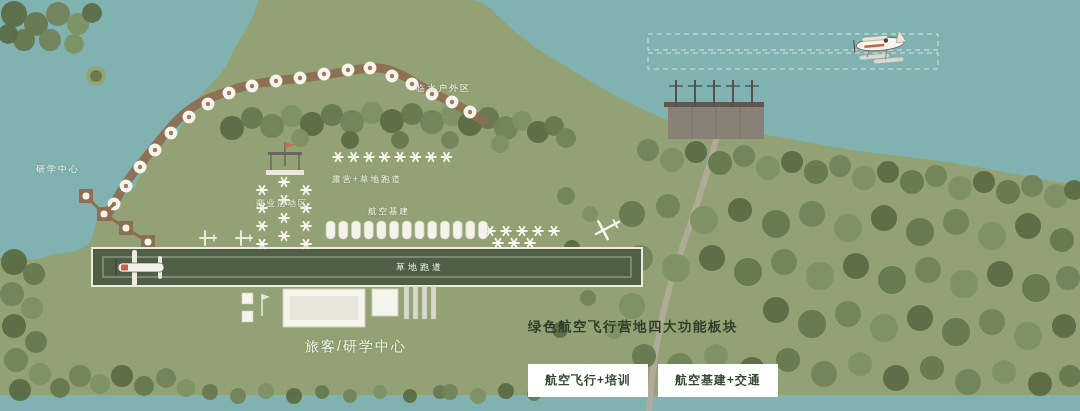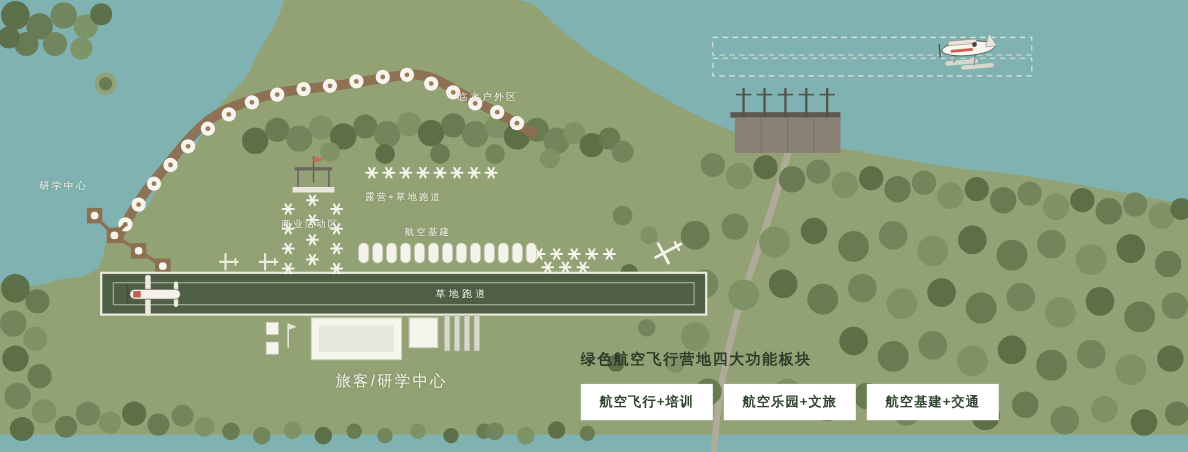--- a/index.html
+++ b/index.html
@@ -27,21 +27,21 @@
   .lbl-capsule{left:368px;top:206px;font-size:8.5px;}
   .lbl-runway{left:92px;top:261px;width:656px;text-align:center;letter-spacing:3px;}
   .lbl-visitor{left:260px;top:338px;font-size:14px;margin-left:45px;}
   .legend{
     position:absolute;left:528px;top:318px;width:540px;
   }
   .legend-title{
     color:var(--panel-text,#2c3e2b);
     font-size:13.5px;font-weight:bold;letter-spacing:1.5px;
   }
-  .legend-row{display:flex;gap:10px;margin-top:13px;}
+  .legend-row{display:flex;gap:10px;margin-top:28px;}
   .legend-chip{
     background:var(--chip-bg,#ffffff);
     color:#31452f;
     font-size:12px;font-weight:bold;letter-spacing:1px;
     padding:8px 17px;white-space:nowrap;
   }
 </style>
 </head>
 <body>
 
@@ -524,17 +524,16 @@
   <span class="map-label lbl-commercial">商业活动区</span>
   <span class="map-label lbl-camping">露营+草地跑道</span>
   <span class="map-label lbl-capsule">航空基建</span>
   <span class="map-label lbl-runway">草地跑道</span>
   <span class="map-label lbl-visitor">旅客/研学中心</span>
 
   <div class="legend">
     <div class="legend-title">绿色航空飞行营地四大功能板块</div>
     <div class="legend-row">
       <div class="legend-chip">航空飞行+培训</div>
-      <div class="legend-chip">航空乐园+文旅</div>
       <div class="legend-chip">航空基建+交通</div>
     </div>
   </div>
 </div>
 
 </body></html>

